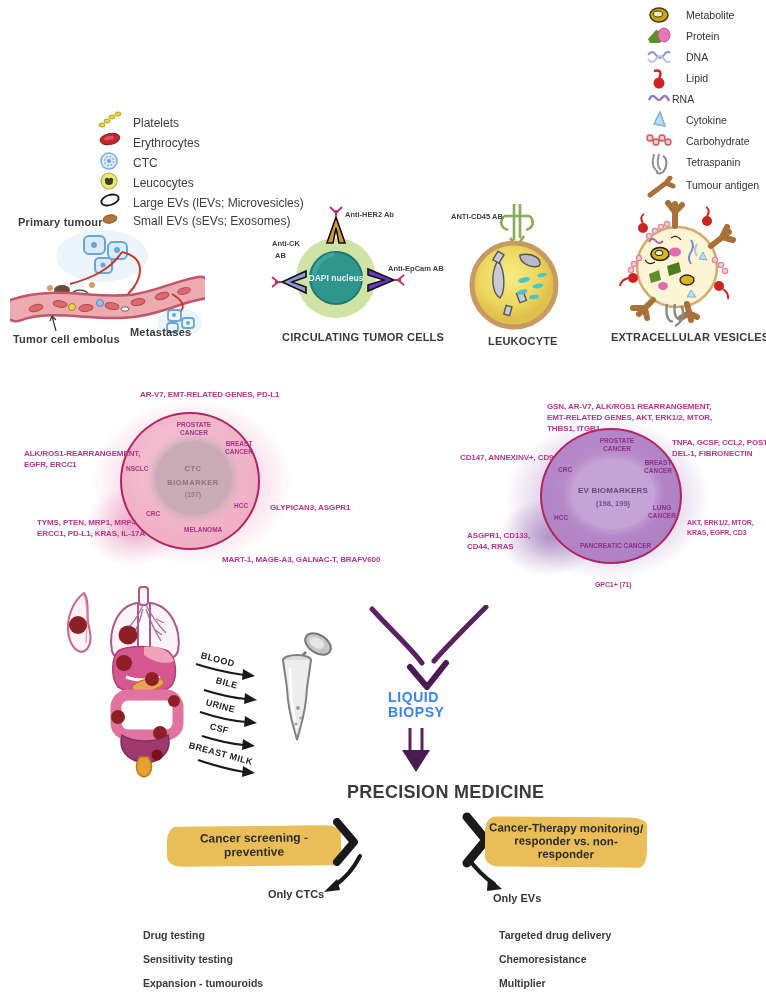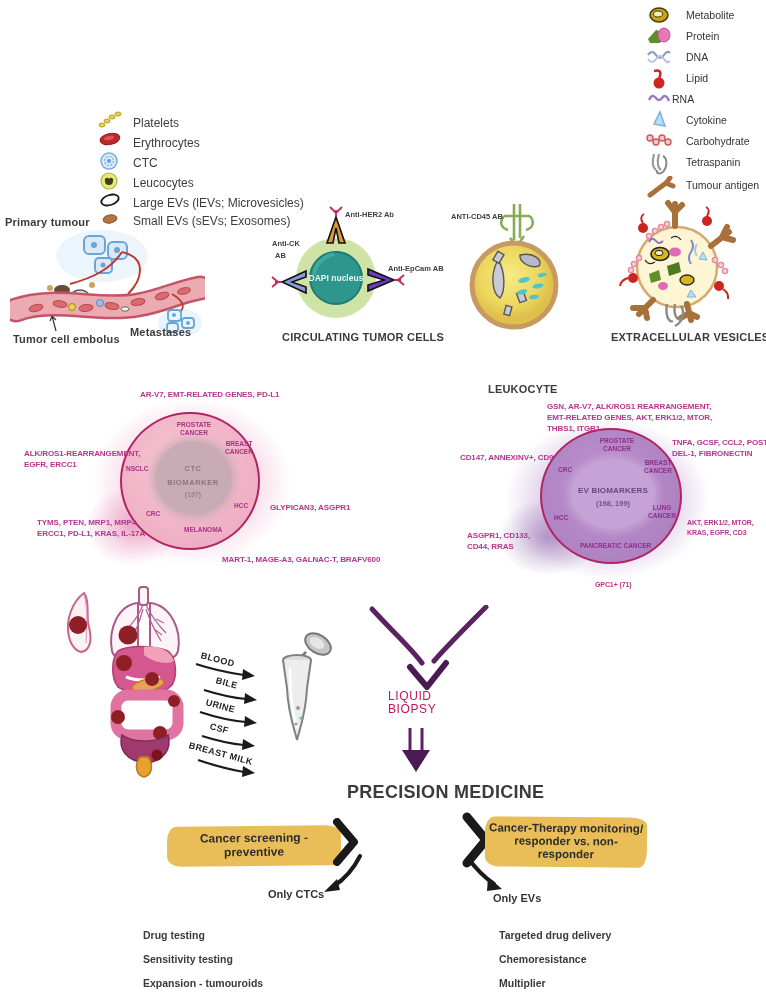--- a/index.html
+++ b/index.html
@@ -122,21 +122,21 @@
       <ellipse cx="12" cy="8" rx="9" ry="5" fill="#fdfdf8" stroke="#1a1a1a" stroke-width="1.8" transform="rotate(-18 12 8)"></ellipse>
     </svg>
     <div class="abs legend-label" style="left:37px;top:86px;">Large EVs (lEVs; Microvesicles)</div>
 
     <svg class="abs" style="left:4px;top:102px;" width="20" height="14" viewBox="0 0 20 14">
       <ellipse cx="10" cy="7" rx="7" ry="4" fill="#b07540" stroke="#8a5828" stroke-width="1" transform="rotate(-10 10 7)"></ellipse>
     </svg>
     <div class="abs legend-label" style="left:37px;top:104px;">Small EVs (sEVs; Exosomes)</div>
   </div>
 
-  <div class="abs sec" style="left:5px;top:216px;">Primary tumour</div>
+  <div class="abs sec" style="left:18px;top:216px;">Primary tumour</div>
 
   <svg class="abs" style="left:10px;top:228px;" width="195" height="106" viewBox="0 0 195 106">
     <ellipse cx="92" cy="28" rx="46" ry="26" fill="#dcedf8" opacity="0.55"></ellipse>
     <g stroke="#6aa5d8" stroke-width="2" fill="#dbeaf6">
       <rect x="74" y="8" width="21" height="18" rx="5"></rect>
       <rect x="98" y="14" width="19" height="17" rx="5"></rect>
       <rect x="85" y="30" width="17" height="15" rx="4"></rect>
     </g>
     <circle cx="84" cy="17" r="3" fill="#6aa5d8"></circle>
       <circle cx="107" cy="22" r="3" fill="#6aa5d8"></circle>
@@ -226,21 +226,21 @@
     </g>
     <g fill="#4ec4cc">
       <ellipse cx="62" cy="80" rx="6" ry="2.6" transform="rotate(-14 62 80)"></ellipse>
       <ellipse cx="76" cy="86" rx="5.5" ry="2.4" transform="rotate(-10 76 86)"></ellipse>
       <ellipse cx="60" cy="92" rx="5.5" ry="2.4" transform="rotate(-16 60 92)"></ellipse>
       <ellipse cx="72" cy="97" rx="5" ry="2.2" transform="rotate(-8 72 97)"></ellipse>
       <ellipse cx="80" cy="75" rx="4.5" ry="2" transform="rotate(-12 80 75)"></ellipse>
     </g>
   </svg>
   <div class="abs ab-label" style="left:451px;top:212px;">ANTI-CD45 AB</div>
-  <div class="abs sec" style="left:488px;top:335px;margin-top:48px;">LEUKOCYTE</div>
+  <div class="abs sec" style="left:488px;top:335px;">LEUKOCYTE</div>
 
   <svg class="abs" style="left:615px;top:196px;" width="130" height="132" viewBox="0 0 130 132">
     <circle cx="62" cy="71" r="40" fill="#fdf5d4" stroke="#d8a96e" stroke-width="2.5"></circle>
     <g stroke="#a8713a" stroke-width="6" stroke-linecap="round" fill="none">
       <path d="M60,30 V8 M60,16 L53,7 M60,16 L67,9"></path>
       <path d="M96,50 L114,36 M107,41 L118,44 M107,41 L112,31"></path>
       <path d="M38,104 L24,118 M30,112 L18,112 M30,112 L32,122"></path>
       <path d="M72,108 L76,124 M74,117 L66,122 M74,117 L82,121"></path>
     </g>
     <g>
@@ -440,21 +440,21 @@
         <circle cx="31" cy="90" r="1.6" fill="#6fb8be"></circle>
         <circle cx="26" cy="96" r="1.6" fill="#9a9aa8"></circle>
     </g>
   </svg>
 
   <svg class="abs" style="left:362px;top:605px;" width="132" height="92" viewBox="0 0 132 92">
     <path d="M10,4 C32,28 50,44 60,58" fill="none" stroke="#5b2262" stroke-width="5" stroke-linecap="round"></path>
     <path d="M124,2 C102,24 84,42 72,56" fill="none" stroke="#5b2262" stroke-width="5" stroke-linecap="round"></path>
     <path d="M48,62 L65,82 L84,58" fill="none" stroke="#4a1b52" stroke-width="6" stroke-linecap="round" stroke-linejoin="round"></path>
   </svg>
-  <div class="abs" style="left:388px;top:690px;font-weight:400;font-size:12px;line-height:1.05;color:#be185d;letter-spacing:.6px;">
+  <div class="abs" style="left:388px;top:690px;font-weight:700;font-size:14px;line-height:1.05;color:#3b82f6;letter-spacing:.6px;">
     <div>LIQUID</div>
     <div>BIOPSY</div>
   </div>
   <svg class="abs" style="left:396px;top:726px;" width="40" height="48" viewBox="0 0 40 48">
     <path d="M14,2 V24 M26,2 V24" stroke="#5b2262" stroke-width="3" fill="none"></path>
     <polygon points="6,24 34,24 20,46" fill="#4a1b52"></polygon>
   </svg>
   <div class="abs" style="left:347px;top:782px;font-weight:600;font-size:18px;color:#3b3b3b;letter-spacing:.3px;white-space:nowrap;">PRECISION MEDICINE</div>
 
   <div class="abs hl" style="left:167px;top:826px;width:168px;transform:rotate(-.6deg);">Cancer screening - preventive</div>

